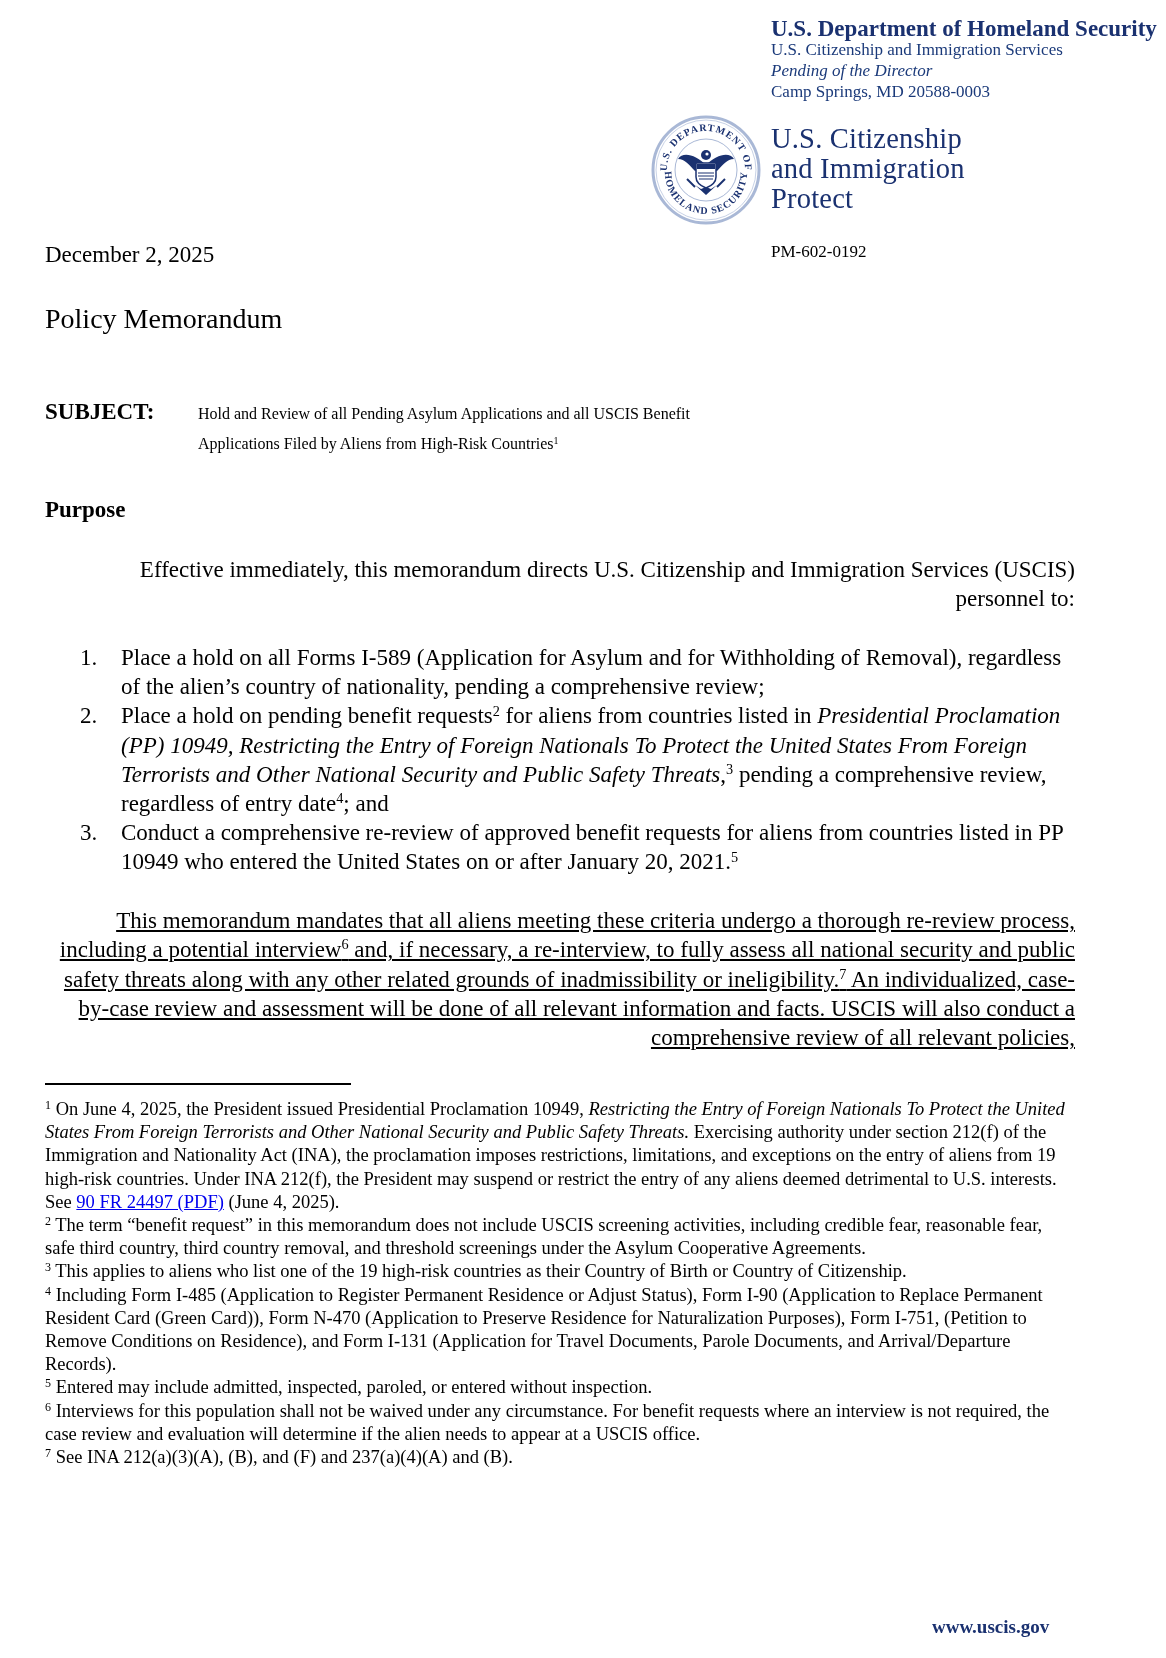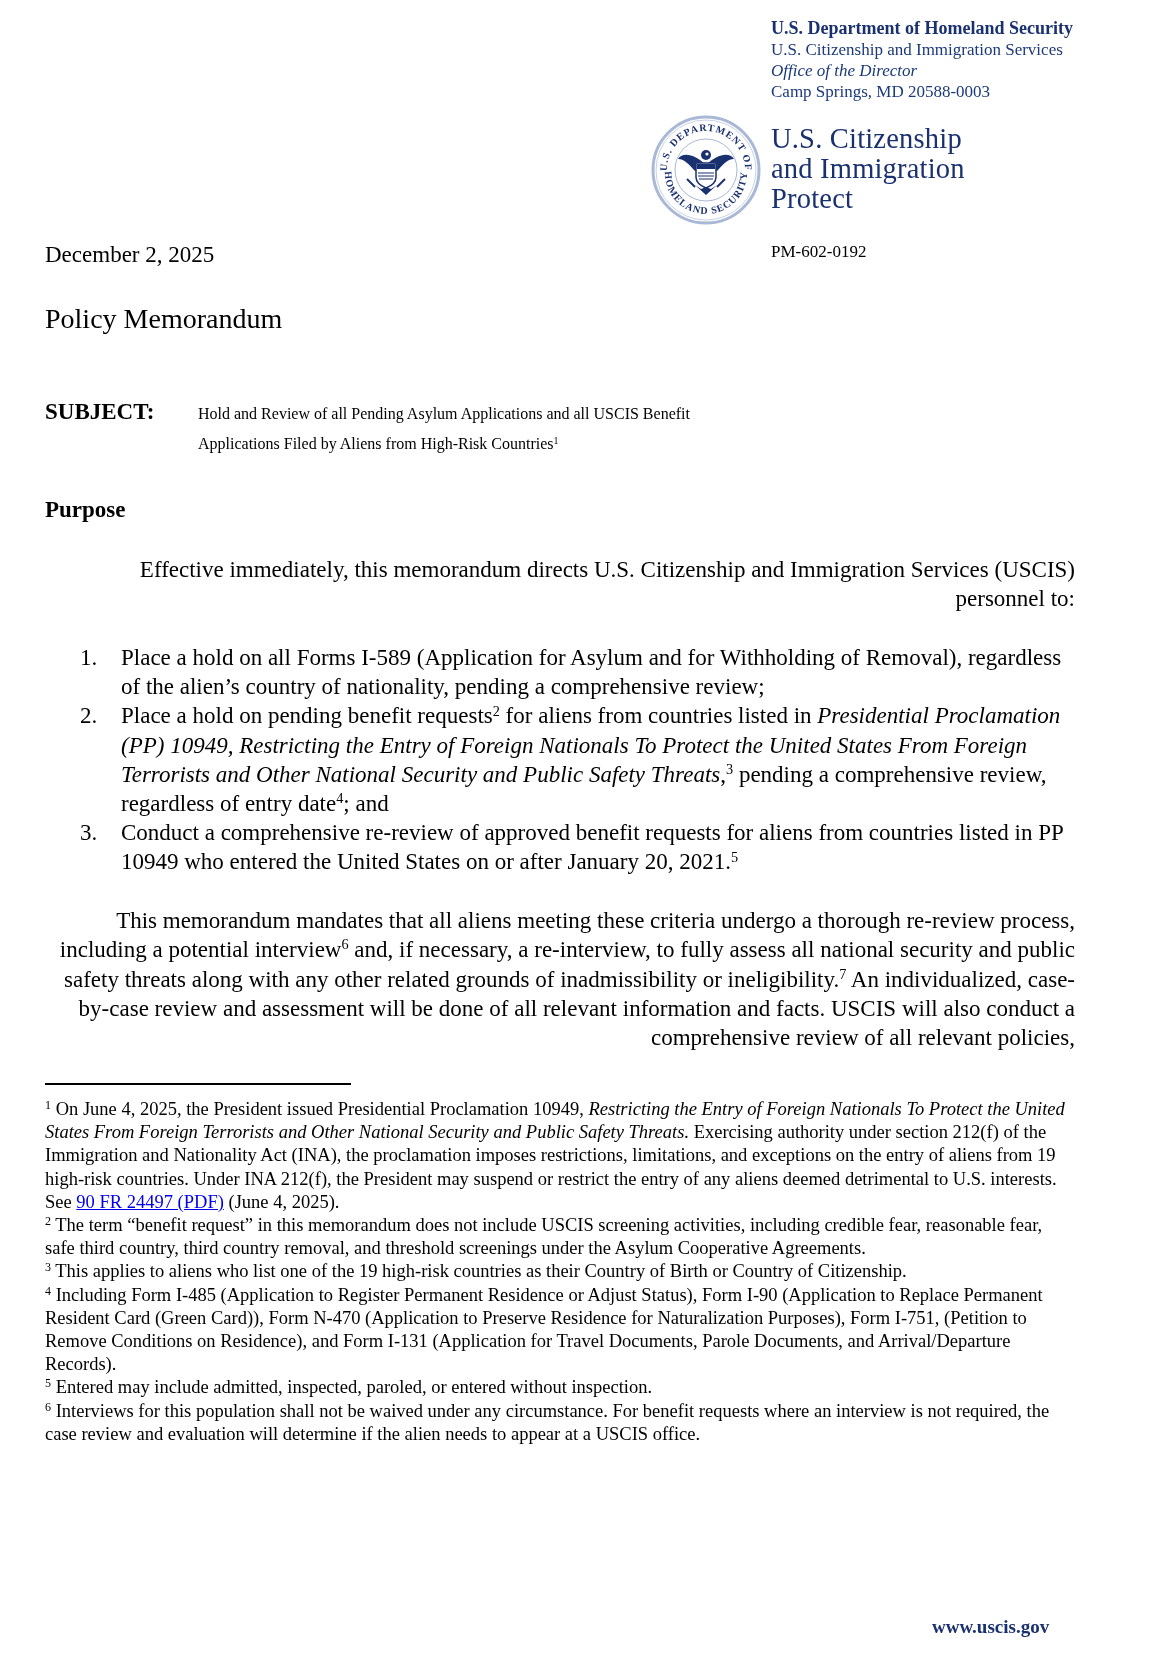--- a/index.html
+++ b/index.html
@@ -2,59 +2,59 @@
 <html><head>
 <meta charset="utf-8">
 <style>
   html, body { margin: 0; padding: 0; background: #ffffff; }
   body { width: 1166px; height: 1658px; position: relative; overflow: hidden;
          font-family: "Liberation Serif", "DejaVu Serif", serif; color: #000; }
   .abs { position: absolute; }
 
   
   .lh-block { left: 771px; top: 18px; line-height: 21px; font-size: 17px; color: #1b3a7a; }
-  .lh-block .dept { font-weight: bold; font-size: 18px; color: #1a3170; }
+  .lh-block .dept { font-weight: bold; font-size: 23px; color: #1a3170; }
   .lh-block .office { font-style: italic; }
   .seal { left: 651px; top: 115px; width: 110px; height: 110px; }
   .agency-name { left: 771px; top: 124px; font-size: 28.5px; line-height: 30px; color: #1a3170; letter-spacing: 0.2px; }
 
   .date { left: 45px; top: 242px; font-size: 23px; }
   .pmnum { left: 771px; top: 242px; font-size: 17px; }
   .title { left: 45px; top: 303px; font-size: 28px; }
 
   .subject-label { left: 45px; top: 399px; font-size: 23px; font-weight: bold; }
   .subject-text { left: 198px; top: 399px; font-size: 16px; line-height: 30px; width: 880px; }
 
   .purpose-h { left: 45px; top: 497px; font-size: 23px; font-weight: bold; }
 
   .para { left: 45px; font-size: 23px; line-height: 29.3px; width: 1030px; text-align: right; }
   .p1 { top: 555px; }
   .list { left: 80px; top: 643px; font-size: 23px; line-height: 29.2px; width: 1000px; margin: 0; padding: 0; list-style: none; }
   .list li { position: relative; padding-left: 41px; }
   .list .num { position: absolute; left: 0; top: 0; }
-  .p2 { top: 906px; }
+  .p2 { top: 906px; text-decoration: underline; }
 
   sup { font-size: 62%; line-height: 0; position: relative; vertical-align: baseline; top: -0.55em; }
   i { font-style: italic; }
 
   .fn-rule { left: 45px; top: 1083px; width: 306px; height: 2px; background: #000; }
   .footnotes { left: 45px; top: 1098px; width: 1030px; font-size: 18.5px; line-height: 23.2px; }
   .fn { margin: 0; }
   .fn sup { font-size: 65%; top: -0.5em; }
   a.link { color: #0000ee; text-decoration: underline; }
 
   .website { left: 932px; top: 1616px; font-size: 19px; font-weight: bold; color: #1a3170; }
 </style>
 </head>
 <body>
 
 <div class="abs lh-block">
   <div class="dept">U.S. Department of Homeland Security</div>
   <div>U.S. Citizenship and Immigration Services</div>
-  <div class="office">Office of the Director</div>
+  <div class="office">Pending of the Director</div>
   <div>Camp Springs, MD 20588-0003</div>
 </div>
 
 <div class="abs seal">
   <svg width="110" height="110" viewBox="0 0 110 110">
     <defs>
       <path id="arcTop" d="M 16 55 A 39 39 0 0 1 94 55"></path>
       <path id="arcBot" d="M 14 58 A 41 41 0 0 0 96 58"></path>
     </defs>
     <circle cx="55" cy="55" r="53" fill="#ffffff" stroke="#a9b8d6" stroke-width="3"></circle>
@@ -122,15 +122,16 @@
 
 <div class="abs fn-rule"></div>
 
 <div class="abs footnotes">
   <p class="fn"><sup>1</sup><span> On June 4, 2025, the President issued Presidential Proclamation 10949, </span><i>Restricting the Entry of Foreign Nationals To Protect the United States From Foreign Terrorists and Other National Security and Public Safety Threats.</i><span> Exercising authority under section 212(f) of the Immigration and Nationality Act (INA), the proclamation imposes restrictions, limitations, and exceptions on the entry of aliens from 19 high-risk countries. Under INA 212(f), the President may suspend or restrict the entry of any aliens deemed detrimental to U.S. interests. See </span><a class="link">90 FR 24497 (PDF)</a><span> (June 4, 2025).</span></p>
   <p class="fn"><sup>2</sup><span> The term “benefit request” in this memorandum does not include USCIS screening activities, including credible fear, reasonable fear, safe third country, third country removal, and threshold screenings under the Asylum Cooperative Agreements.</span></p>
   <p class="fn"><sup>3</sup><span> This applies to aliens who list one of the 19 high-risk countries as their Country of Birth or Country of Citizenship.</span></p>
   <p class="fn"><sup>4</sup><span> Including Form I-485 (Application to Register Permanent Residence or Adjust Status), Form I-90 (Application to Replace Permanent Resident Card (Green Card)), Form N-470 (Application to Preserve Residence for Naturalization Purposes), Form I-751, (Petition to Remove Conditions on Residence), and Form I-131 (Application for Travel Documents, Parole Documents, and Arrival/Departure Records).</span></p>
   <p class="fn"><sup>5</sup><span> Entered may include admitted, inspected, paroled, or entered without inspection.</span></p>
   <p class="fn"><sup>6</sup><span> Interviews for this population shall not be waived under any circumstance. For benefit requests where an interview is not required, the case review and evaluation will determine if the alien needs to appear at a USCIS office.</span></p>
+  <p class="fn"><sup>7</sup><span> See INA 212(a)(3)(A), (B), and (F) and 237(a)(4)(A) and (B).</span></p>
 </div>
 
 <div class="abs website">www.uscis.gov</div>
 
 </body></html>

